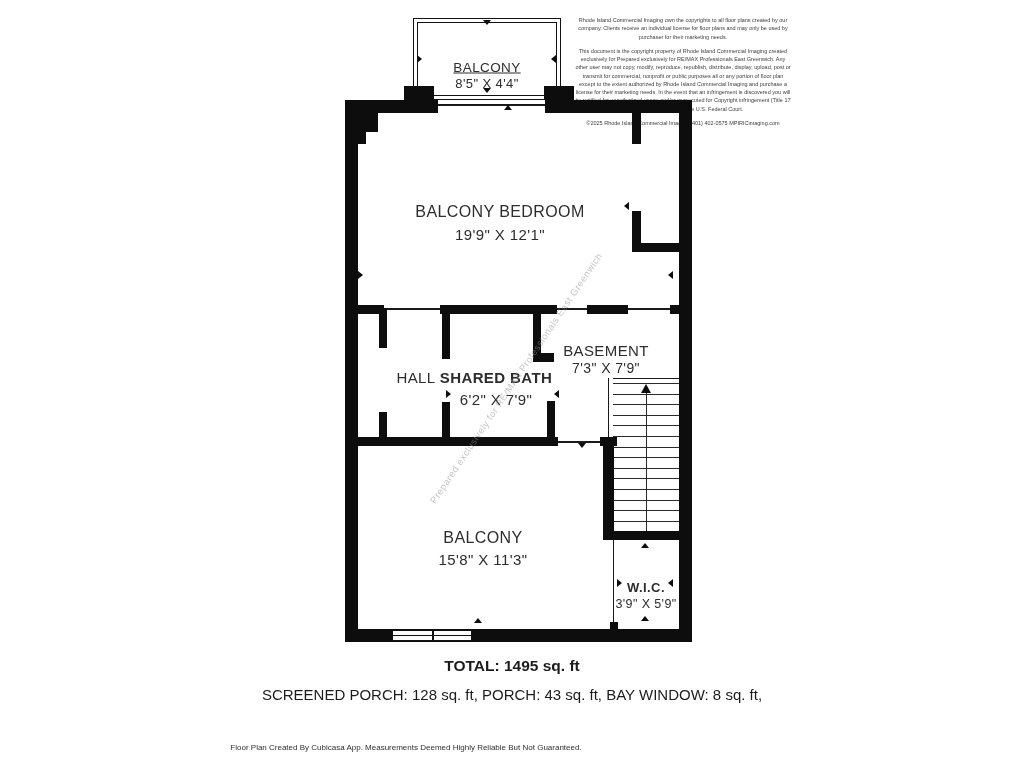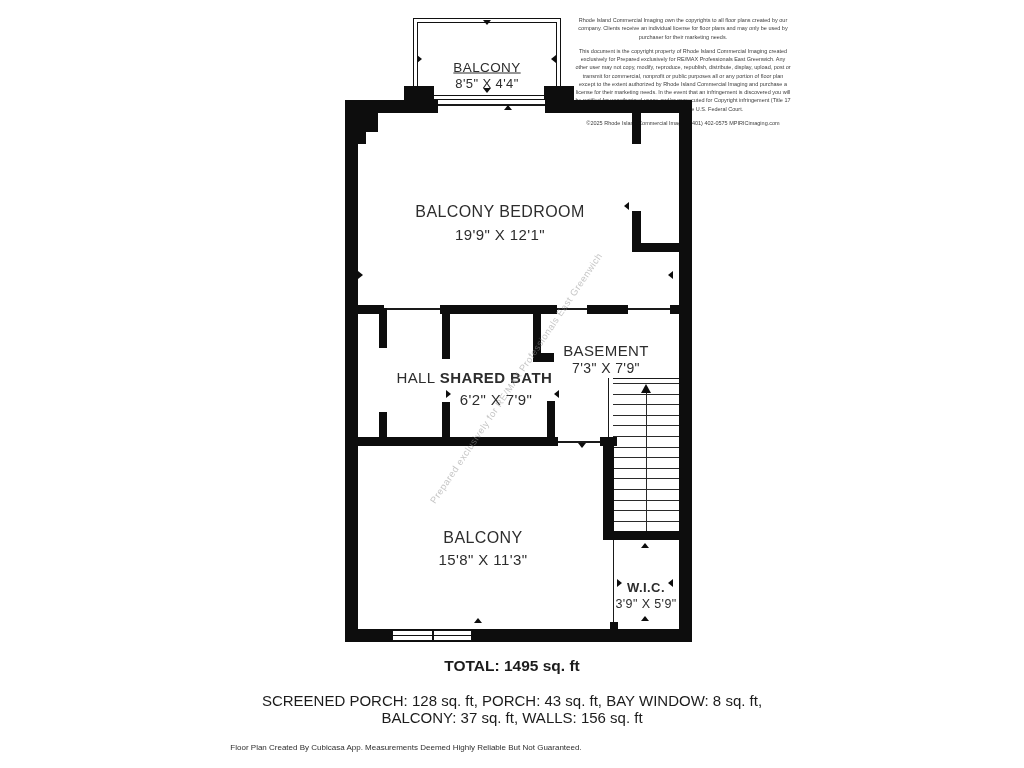--- a/index.html
+++ b/index.html
@@ -34,21 +34,21 @@
   .tk-l{border-top:4px solid transparent;border-bottom:4px solid transparent;border-right:5px solid #0d0d0d;}
   
   .watermark{position:absolute;left:516px;top:378px;transform:translate(-50%,-50%) rotate(-56deg);
              color:rgba(150,150,150,.55);font-size:9.5px;white-space:nowrap;letter-spacing:.5px;}
   
   .copy{position:absolute;left:575px;top:16px;width:216px;text-align:center;
         font-size:5.5px;line-height:1.5;color:#3d3d3d;}
   .copy p{margin:0 0 6px 0;}
   
   .summary{position:absolute;left:0;top:657px;width:1024px;text-align:center;color:#1c1c1c;}
-  .summary .total{font-weight:bold;font-size:15.5px;margin:0 0 18px 0;}
+  .summary .total{font-weight:bold;font-size:15.5px;margin:0 0 12px 0;}
   .summary p{margin:0;font-size:15px;line-height:17px;}
   .footer-note{position:absolute;left:0;top:743px;width:812px;text-align:center;
                font-size:8px;color:#2f2f2f;}
 </style>
 </head>
 <body>
 
 <div class="canvas">
 
   <div class="copy">
@@ -141,17 +141,16 @@
   <div class="room-label" style="left:483px;top:538px;font-size:16px;">BALCONY</div>
   <div class="room-label dims" style="left:483px;top:559px;">15'8" X 11'3"</div>
   <div class="room-label" style="left:646px;top:587px;font-size:13px;font-weight:bold;">W.I.C.</div>
   <div class="room-label dims" style="left:646px;top:604px;font-size:12.5px;">3'9" X 5'9"</div>
 
   <div class="watermark">Prepared exclusively for RE/MAX Professionals East Greenwich</div>
 
   <div class="summary">
     <p class="total">TOTAL: 1495 sq. ft</p>
     <p>SCREENED PORCH: 128 sq. ft, PORCH: 43 sq. ft, BAY WINDOW: 8 sq. ft,</p>
-    <p>BALCONY: 37 sq. ft, WALLS: 156 sq. ft</p>
   </div>
   <div class="footer-note">Floor Plan Created By Cubicasa App. Measurements Deemed Highly Reliable But Not Guaranteed.</div>
 
 </div>
 
 </body></html>

